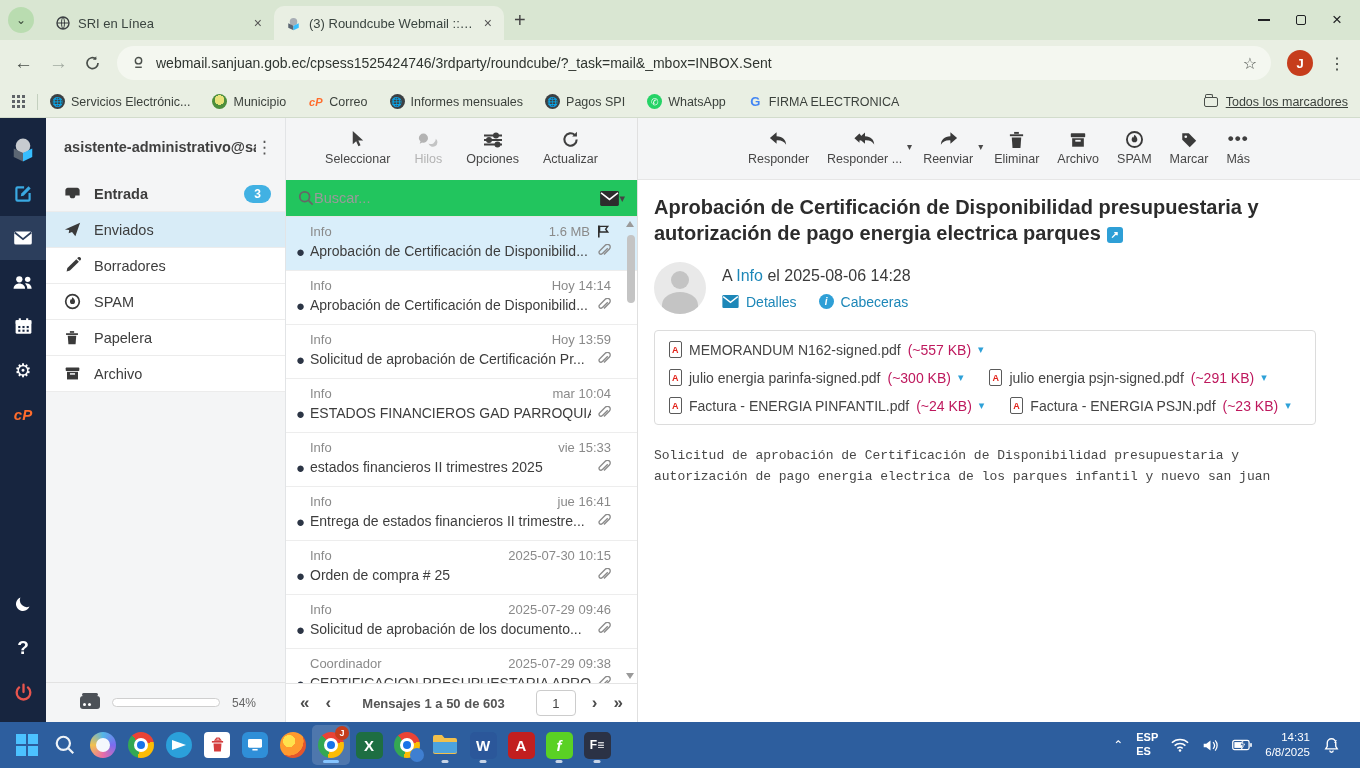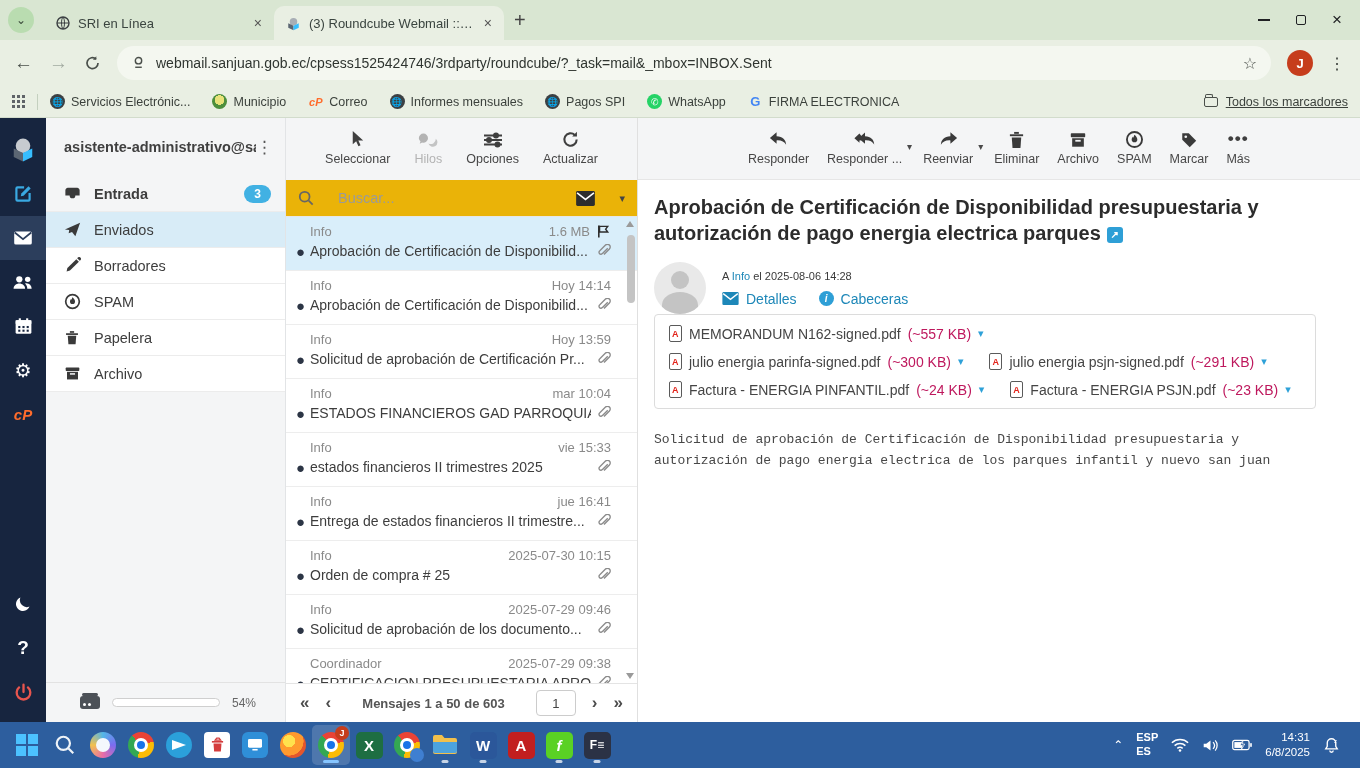--- a/index.html
+++ b/index.html
@@ -71,21 +71,21 @@
   .server-ic::before { content:""; position:absolute; left:3px; bottom:3px; width:3px; height:3px; border-radius:50%; background:#fff; box-shadow:5px 0 0 #fff; }
   .server-ic::after { content:""; position:absolute; top:-3px; left:2px; right:2px; height:3px; background:#4c5157; border-radius:2px; }
 
   .list { width:352px; position:relative; flex:0 0 auto; border-right:1px solid #e0e0e0; display:flex; flex-direction:column; }
   .ltoolbar { height:62px; background:#f4f5f6; display:flex; align-items:flex-start; justify-content:center; gap:6px; padding-top:9px; flex:0 0 auto; }
   .tbtn { display:flex; flex-direction:column; align-items:center; gap:3px; padding:0 9px; color:#474747; font-size:12.5px; }
   .tbtn .ic { height:22px; display:flex; align-items:flex-end; color:#3f3f3f; }
   .tbtn.disabled, .tbtn.disabled .ic { color:#b3b3b3; }
   .tbtn-wrap { display:flex; align-items:flex-start; }
   .tb-caret { font-size:10px; color:#4a4a4a; margin:14px 2px 0 -4px; }
-  .searchrow { height:37px; background:#eab308; border-bottom:1px solid #e6e6e6; display:flex; align-items:center; padding:0 12px; gap:24px; flex:0 0 auto; }
+  .searchrow { height:37px; background:#22c55e; border-bottom:1px solid #e6e6e6; display:flex; align-items:center; padding:0 12px; gap:0; flex:0 0 auto; }
   .searchrow input { border:none; outline:none; flex:1; font-size:14.5px; font-family:inherit; color:#444; background:transparent; }
   .searchrow input::placeholder { color:#9a9a9a; }
   .sr-env { color:#2d2d2d; display:flex; }
   .sr-caret { color:#444; font-size:11px; }
 
   .rows { flex:1; overflow:hidden; position:relative; }
   .mrow { height:54px; padding:7px 26px 0 24px; border-bottom:1px solid #ededed; position:relative; }
   .mrow.selected { background:#d9eefa; }
   .mline1 { display:flex; align-items:center; font-size:13px; color:#8a8a8a; }
   .mline1 .sender { flex:1; white-space:nowrap; overflow:hidden; }
@@ -105,27 +105,27 @@
 
   .view { flex:1; display:flex; flex-direction:column; min-width:0; }
   .vtoolbar { height:62px; background:#f4f5f6; border-bottom:1px solid #e6e6e6; display:flex; align-items:flex-start; justify-content:center; padding-top:9px; flex:0 0 auto; }
   .vcontent { padding:14px 20px 0 16px; overflow:hidden; }
   .subject { font-size:20px; font-weight:bold; color:#2c2c2c; line-height:1.3; max-width:640px; }
   .extlink { display:inline-flex; width:16px; height:16px; background:#2e9fd6; border-radius:3px; color:#fff; font-size:10px; align-items:center; justify-content:center; vertical-align:2px; margin-left:6px; }
   .senderblk { display:flex; gap:16px; margin-top:16px; align-items:center; }
   .pavatar { width:52px; height:52px; border-radius:50%; background:#e9e9e9; overflow:hidden; position:relative; flex:0 0 auto; }
   .pavatar::before { content:""; position:absolute; top:9px; left:17px; width:18px; height:18px; border-radius:50%; background:#c4c4c4; }
   .pavatar::after { content:""; position:absolute; top:30px; left:8px; width:36px; height:26px; border-radius:50% 50% 0 0; background:#c4c4c4; }
-  .sline1 { font-size:11px; color:#3a3a3a; }
+  .sline1 { font-size:16px; color:#3a3a3a; }
   .sline1 .lnk { color:#1d87b8; }
   .sline2 { display:flex; gap:22px; margin-top:9px; font-size:14px; }
   .hlink { display:flex; align-items:center; gap:7px; color:#1d87b8; }
   .hlink .ic { display:flex; color:#1d87b8; }
   .iic { width:15px; height:15px; border-radius:50%; background:#2e9fd6; color:#fff; font-size:10px; font-style:italic; font-weight:bold; display:flex; align-items:center; justify-content:center; }
-  .attbox { border:1px solid #dcdcdc; border-radius:4px; padding:10px 14px; width:662px; display:flex; flex-wrap:wrap; column-gap:26px; row-gap:11px; }
+  .attbox { margin-top:16px; border:1px solid #dcdcdc; border-radius:4px; padding:10px 14px; width:662px; display:flex; flex-wrap:wrap; column-gap:26px; row-gap:11px; }
   .att { display:flex; align-items:center; gap:7px; font-size:14px; white-space:nowrap; }
   .att .aname { color:#454545; }
   .att .asize { color:#be185d; }
   .att .acaret { color:#2ea1d8; font-size:11px; }
   .pdfic { position:relative; width:13px; height:17px; border:1.5px solid #5a5a5a; border-radius:2px; flex:0 0 auto; }
   .pdfic::after { content:"A"; position:absolute; left:2px; top:3px; font-size:9px; font-weight:bold; color:#e2231a; }
   .mailbody { margin-top:20px; font-family:"Liberation Mono","DejaVu Sans Mono",monospace; font-size:13px; color:#474747; line-height:1.65; max-width:705px; }
 
   
   .taskbar { position:absolute; top:722px; left:0; width:1360px; height:46px; background:#2d5e9e; display:flex; align-items:center; padding:0 8px; }

